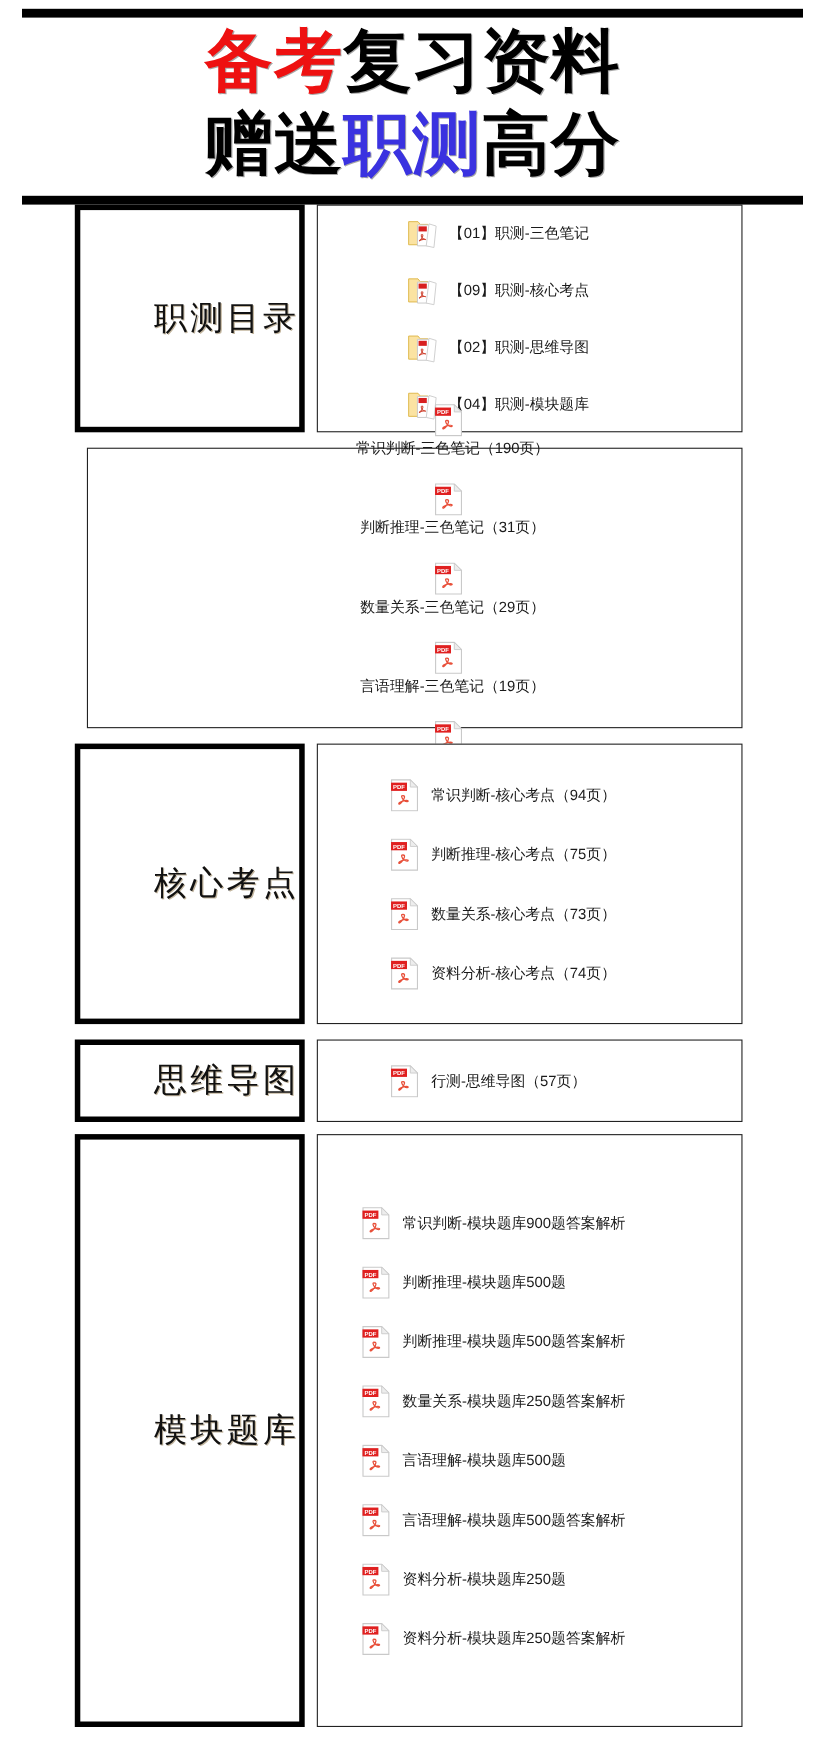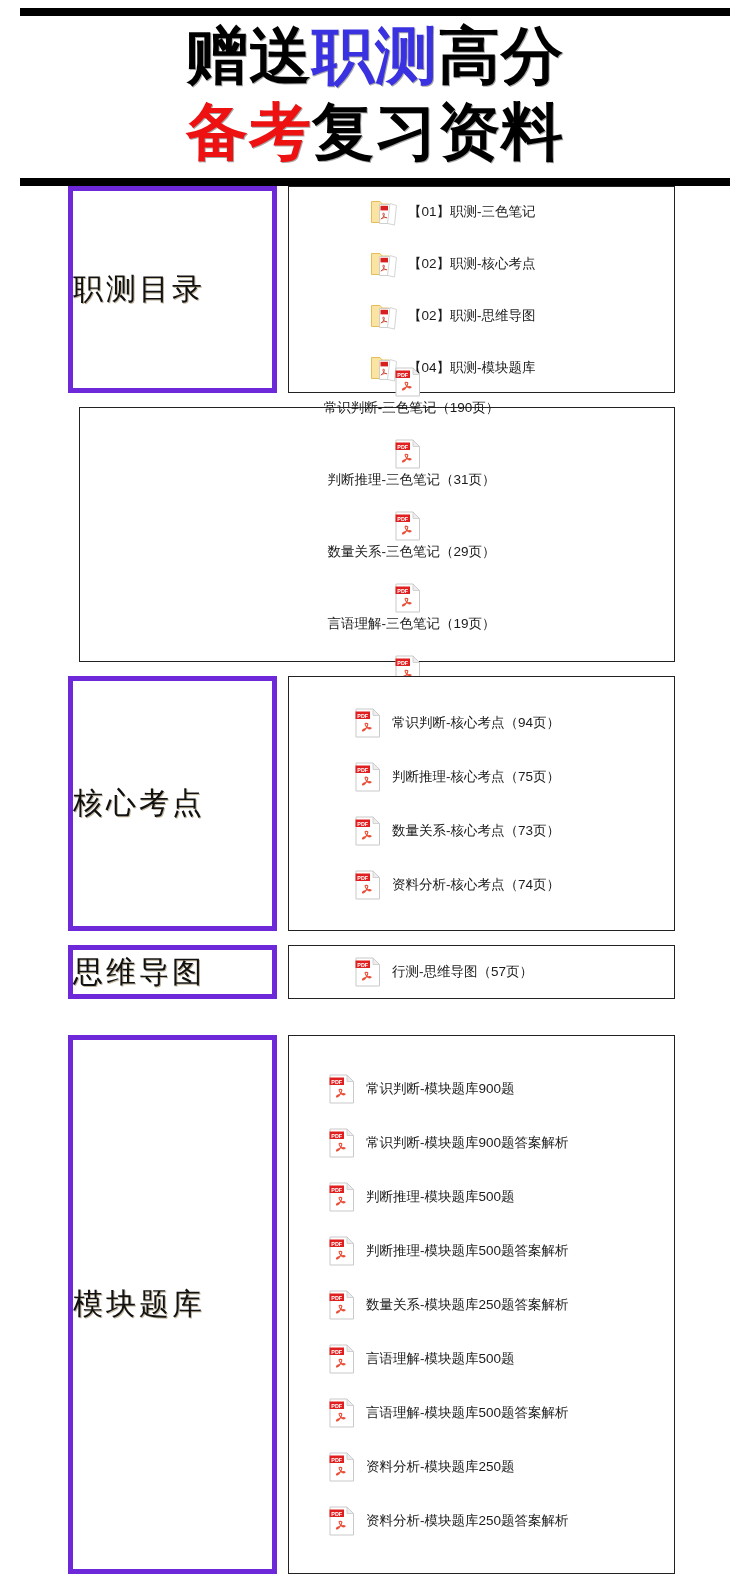--- a/index.html
+++ b/index.html
@@ -46,25 +46,25 @@
   .t-red   { color: #EE1111; }
 
   
   .section {
     display: flex;
     align-items: stretch;
     margin: 0 75px 14px 68px;
   }
   .section-label {
     flex: 0 0 209px;
-    border: 5px solid #6d28d9;
+    border: 5px solid #000000;
     background: #ffffff;
     display: flex;
     align-items: center;
-    justify-content: flex-start;
+    justify-content: flex-end;
     box-sizing: border-box;
   }
   .section-label span {
     font-family: "DejaVu Serif", "Liberation Serif", serif;
     font-size: 30px;
     font-weight: 400;
     letter-spacing: 3px;
     color: #111111;
     text-shadow: 1px 1px 0 rgba(120,90,40,0.45);
     white-space: nowrap;
@@ -118,40 +118,40 @@
   .sec-dir .file-row   { margin: 9px 0; }
   .sec-notes .file-row { margin: 10px 0; flex-direction: column; }
   .sec-core .file-row  { margin: 10px 0; }
   .sec-mind .file-row  { margin: 4px 0; }
   .sec-bank .file-row  { margin: 10px 0; }
 
   
   .sec-dir   { height: 207px; }
   .sec-notes { height: 255px; }
   .sec-core  { height: 255px; }
-  .sec-mind  { height: 54px;  margin-bottom: 36px; }
+  .sec-mind  { height: 75px;  margin-bottom: 11px; }
   .sec-bank  { height: 539px; }
 
   .sec-mind .section-label { flex: 0 0 209px; }
 
   
   .pdf-icon { display:block; }
   .folder-icon { display:block; }
 </style>
 </head>
 <body>
 
 <div class="header">
   <div class="rule rule-top"></div>
   <div class="title-block">
     <div class="title-line">
+      <span class="t-red">备考</span><span>复习资料</span>
+    </div>
+    <div class="title-line">
       <span>赠送</span><span class="t-blue">职测</span><span>高分</span>
-    </div>
-    <div class="title-line">
-      <span class="t-red">备考</span><span>复习资料</span>
     </div>
   </div>
   <div class="rule rule-bottom"></div>
 </div>
 
 <div id="sections-root">
     <div class="section sec-dir">
       <div class="section-label">
         <span>职测目录</span>
       </div>
@@ -176,21 +176,21 @@
               <svg class="folder-icon" width="28" height="30" viewBox="0 0 28 30" xmlns="http://www.w3.org/2000/svg">
                 <path d="M1.5 4.5 H10 L12 7 H19 V25.5 H1.5 Z" fill="#fbe3a2" stroke="#e0b94e" stroke-width="0.9"></path>
                 <path d="M9.5 7.5 H22 V26.5 H9.5 Z" fill="#ffffff" stroke="#c9c9c9" stroke-width="0.9"></path>
                 <rect x="10.5" y="8.8" width="7.5" height="4.6" fill="#d81f1f"></rect>
                 <path d="M13.6 16.2c0.7 0 1 0.5 0.8 1.3-0.2 0.8-0.7 1.7-1.3 2.6-0.6 0.8-1.3 1.5-1.8 1.9" fill="none" stroke="#d04a38" stroke-width="0.95" stroke-linecap="round"></path>
                 <path d="M11.3 21.7c0.8-0.5 2-0.9 3.2-1.1 1.2-0.2 2.2-0.1 2.4 0.2" fill="none" stroke="#d04a38" stroke-width="0.95" stroke-linecap="round"></path>
                 <path d="M13.0 16.5c-0.2 0.8 0.1 1.9 0.9 2.8 0.8 0.9 1.8 1.4 2.5 1.3" fill="none" stroke="#d04a38" stroke-width="0.95" stroke-linecap="round"></path>
                 <path d="M20 6.5 L26.5 8.5 L24.5 28 L17.5 26.5 Z" fill="#ffffff" stroke="#cfcfcf" stroke-width="0.9"></path>
               </svg>
             </span>
-            <span class="file-label">【02】职测-核心考点</span>
+            <span class="file-label">【09】职测-核心考点</span>
           </div>
           <div class="file-row indent-dir">
             <span class="icon-wrap">
               <svg class="folder-icon" width="28" height="30" viewBox="0 0 28 30" xmlns="http://www.w3.org/2000/svg">
                 <path d="M1.5 4.5 H10 L12 7 H19 V25.5 H1.5 Z" fill="#fbe3a2" stroke="#e0b94e" stroke-width="0.9"></path>
                 <path d="M9.5 7.5 H22 V26.5 H9.5 Z" fill="#ffffff" stroke="#c9c9c9" stroke-width="0.9"></path>
                 <rect x="10.5" y="8.8" width="7.5" height="4.6" fill="#d81f1f"></rect>
                 <path d="M13.6 16.2c0.7 0 1 0.5 0.8 1.3-0.2 0.8-0.7 1.7-1.3 2.6-0.6 0.8-1.3 1.5-1.8 1.9" fill="none" stroke="#d04a38" stroke-width="0.95" stroke-linecap="round"></path>
                 <path d="M11.3 21.7c0.8-0.5 2-0.9 3.2-1.1 1.2-0.2 2.2-0.1 2.4 0.2" fill="none" stroke="#d04a38" stroke-width="0.95" stroke-linecap="round"></path>
                 <path d="M13.0 16.5c-0.2 0.8 0.1 1.9 0.9 2.8 0.8 0.9 1.8 1.4 2.5 1.3" fill="none" stroke="#d04a38" stroke-width="0.95" stroke-linecap="round"></path>
@@ -391,34 +391,20 @@
               <svg class="pdf-icon" width="26" height="30" viewBox="0 0 26 30" xmlns="http://www.w3.org/2000/svg">
                 <path d="M1 1 H18 L24.5 7.5 V29 H1 Z" fill="#ffffff" stroke="#c9c9c9" stroke-width="1"></path>
                 <path d="M18 1 L24.5 7.5 H18 Z" fill="#ededed" stroke="#c9c9c9" stroke-width="0.8"></path>
                 <rect x="0.5" y="3.5" width="14.5" height="7.5" fill="#e02020"></rect>
                 <text x="7.7" y="9.6" font-family="Liberation Sans, sans-serif" font-size="5.4" font-weight="bold" fill="#ffffff" text-anchor="middle">PDF</text>
                 <g fill="#e8503a">
                   <path d="M11.6 15.2c0.9 0 1.3 0.7 1.1 1.7-0.2 1-0.9 2.3-1.7 3.4-0.8 1.1-1.8 2.1-2.5 2.5-0.5 0.3-0.9 0.2-1-0.1-0.1-0.4 0.3-0.9 1.1-1.4 1-0.6 2.6-1.2 4.2-1.5 1.6-0.3 2.9-0.2 3.2 0.2 0.2 0.3-0.1 0.7-0.7 0.8-0.8 0.1-2-0.3-3-1.1-1.1-0.9-1.9-2.2-2.1-3.2-0.2-0.9 0.1-1.3 0.6-1.3 0.3 0 0.5 0.1 0.7 0.3" fill="none" stroke="#e8503a" stroke-width="1.15" stroke-linecap="round"></path>
                 </g>
               </svg>
             </span>
-            <span class="file-label">常识判断-模块题库900题</span>
-          </div>
-          <div class="file-row indent-bank">
-            <span class="icon-wrap">
-              <svg class="pdf-icon" width="26" height="30" viewBox="0 0 26 30" xmlns="http://www.w3.org/2000/svg">
-                <path d="M1 1 H18 L24.5 7.5 V29 H1 Z" fill="#ffffff" stroke="#c9c9c9" stroke-width="1"></path>
-                <path d="M18 1 L24.5 7.5 H18 Z" fill="#ededed" stroke="#c9c9c9" stroke-width="0.8"></path>
-                <rect x="0.5" y="3.5" width="14.5" height="7.5" fill="#e02020"></rect>
-                <text x="7.7" y="9.6" font-family="Liberation Sans, sans-serif" font-size="5.4" font-weight="bold" fill="#ffffff" text-anchor="middle">PDF</text>
-                <g fill="#e8503a">
-                  <path d="M11.6 15.2c0.9 0 1.3 0.7 1.1 1.7-0.2 1-0.9 2.3-1.7 3.4-0.8 1.1-1.8 2.1-2.5 2.5-0.5 0.3-0.9 0.2-1-0.1-0.1-0.4 0.3-0.9 1.1-1.4 1-0.6 2.6-1.2 4.2-1.5 1.6-0.3 2.9-0.2 3.2 0.2 0.2 0.3-0.1 0.7-0.7 0.8-0.8 0.1-2-0.3-3-1.1-1.1-0.9-1.9-2.2-2.1-3.2-0.2-0.9 0.1-1.3 0.6-1.3 0.3 0 0.5 0.1 0.7 0.3" fill="none" stroke="#e8503a" stroke-width="1.15" stroke-linecap="round"></path>
-                </g>
-              </svg>
-            </span>
             <span class="file-label">常识判断-模块题库900题答案解析</span>
           </div>
           <div class="file-row indent-bank">
             <span class="icon-wrap">
               <svg class="pdf-icon" width="26" height="30" viewBox="0 0 26 30" xmlns="http://www.w3.org/2000/svg">
                 <path d="M1 1 H18 L24.5 7.5 V29 H1 Z" fill="#ffffff" stroke="#c9c9c9" stroke-width="1"></path>
                 <path d="M18 1 L24.5 7.5 H18 Z" fill="#ededed" stroke="#c9c9c9" stroke-width="0.8"></path>
                 <rect x="0.5" y="3.5" width="14.5" height="7.5" fill="#e02020"></rect>
                 <text x="7.7" y="9.6" font-family="Liberation Sans, sans-serif" font-size="5.4" font-weight="bold" fill="#ffffff" text-anchor="middle">PDF</text>
                 <g fill="#e8503a">

